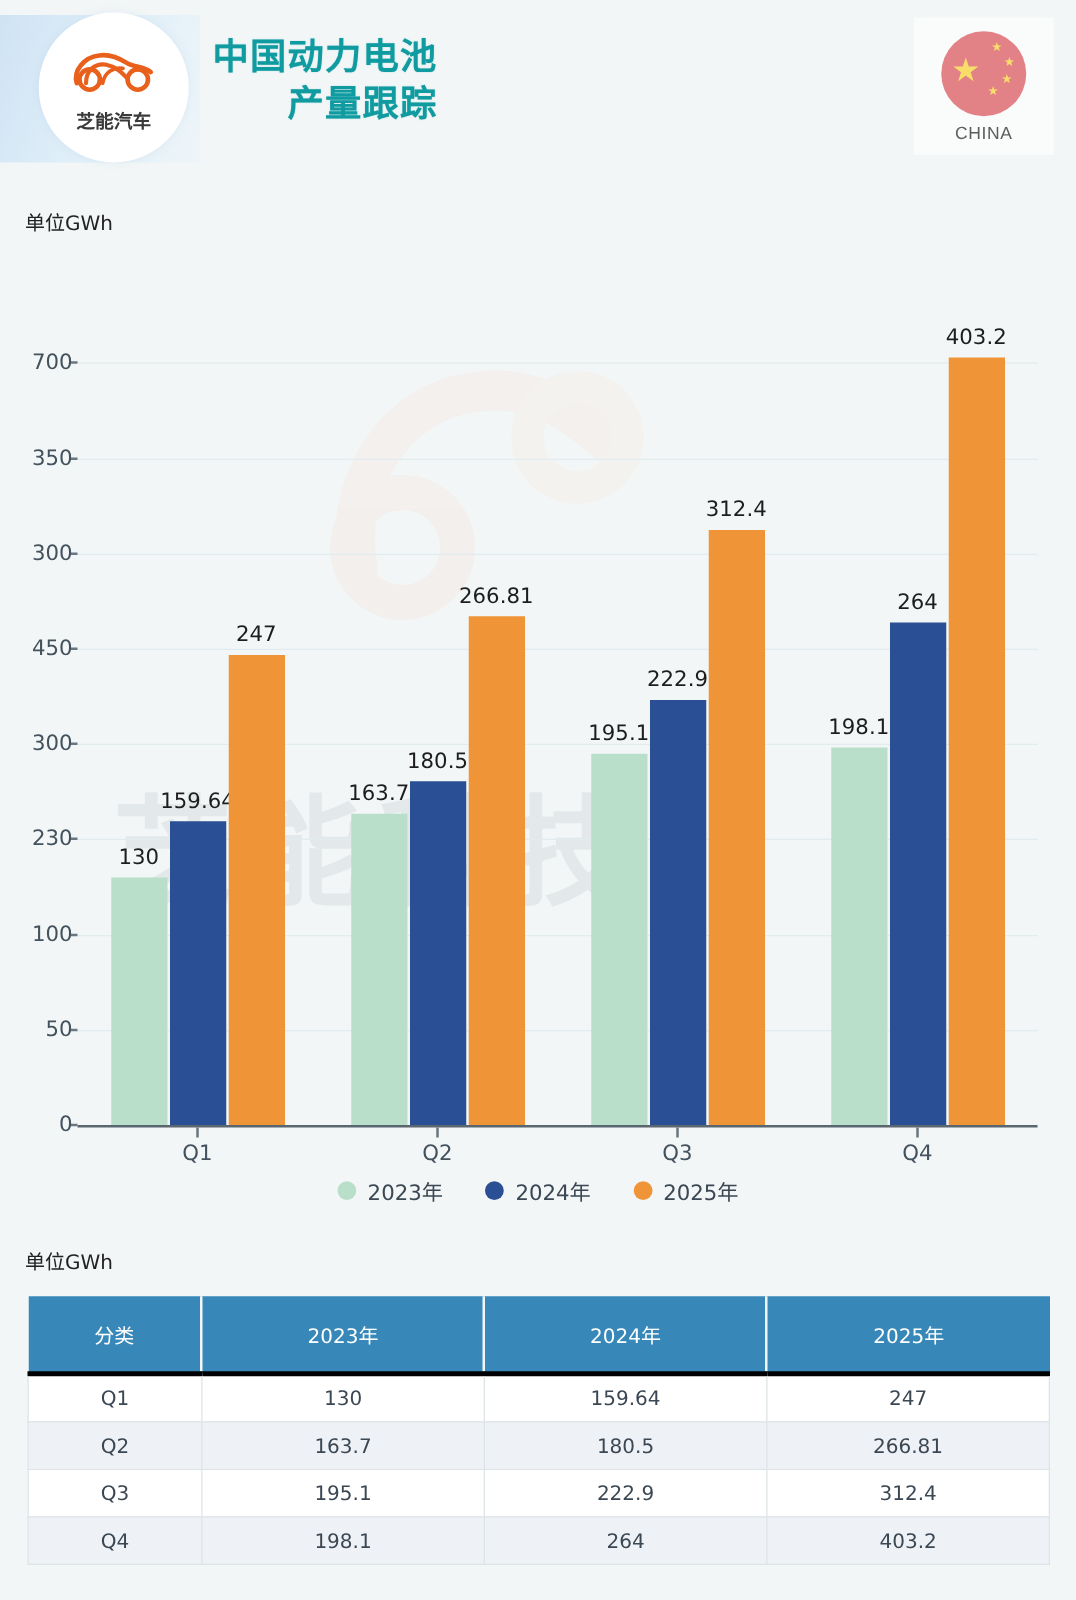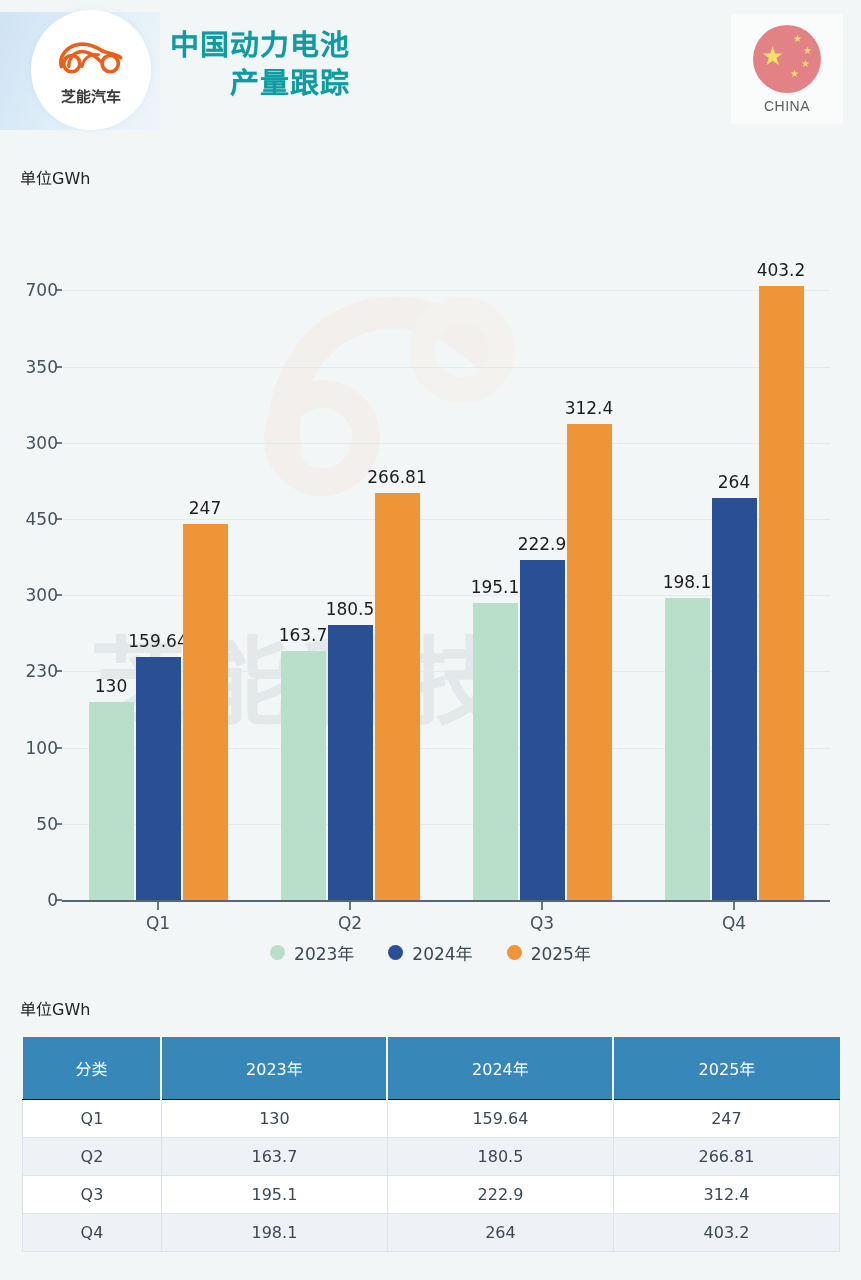--- a/index.html
+++ b/index.html
@@ -252,21 +252,21 @@
     border-collapse: collapse;
     font-family: "DejaVu Sans", sans-serif;
   }
   thead th {
     background: #3788b8;
     color: #ffffff;
     font-weight: 400;
     font-size: 16px;
     height: 62px;
     border-right: 2px solid #f2f6f7;
-    border-bottom: 1px solid #000000;
+    border-bottom: 4px solid #000000;
   }
   thead th:last-child { border-right: none; }
 
   tbody td {
     height: 38px;
     text-align: center;
     font-size: 16px;
     color: #3b4753;
     border: 1px solid #dde4e8;
   }

